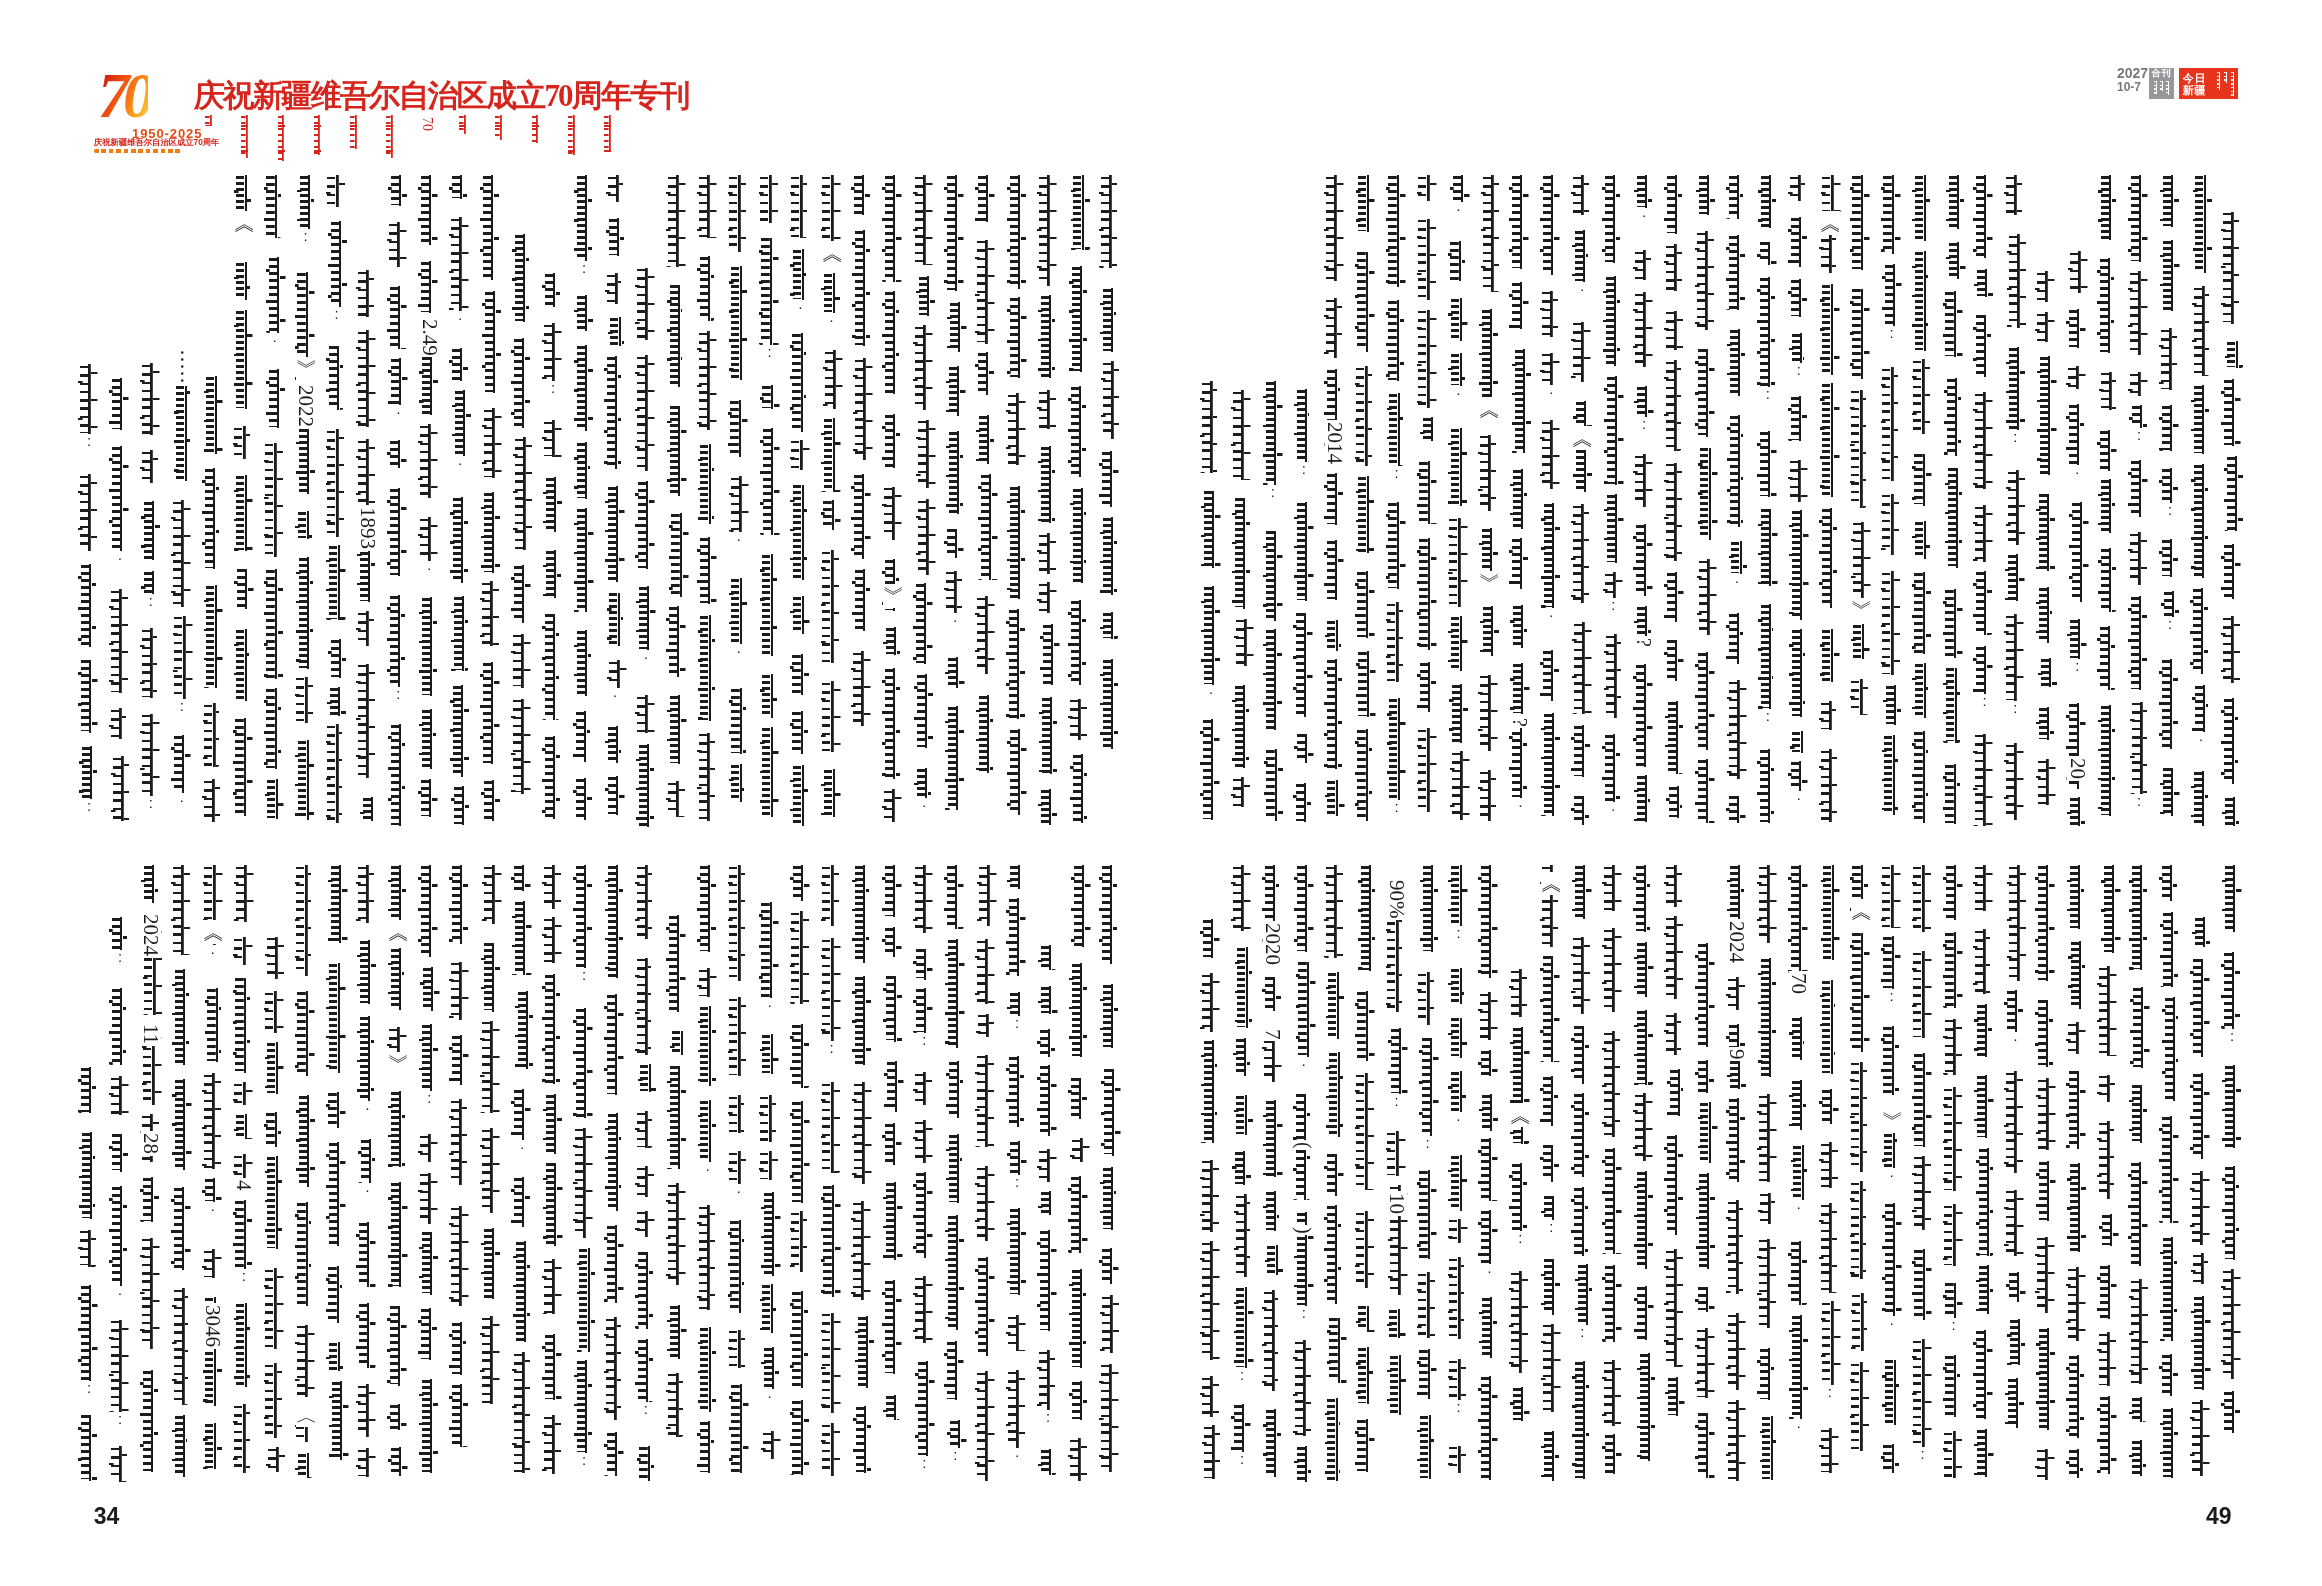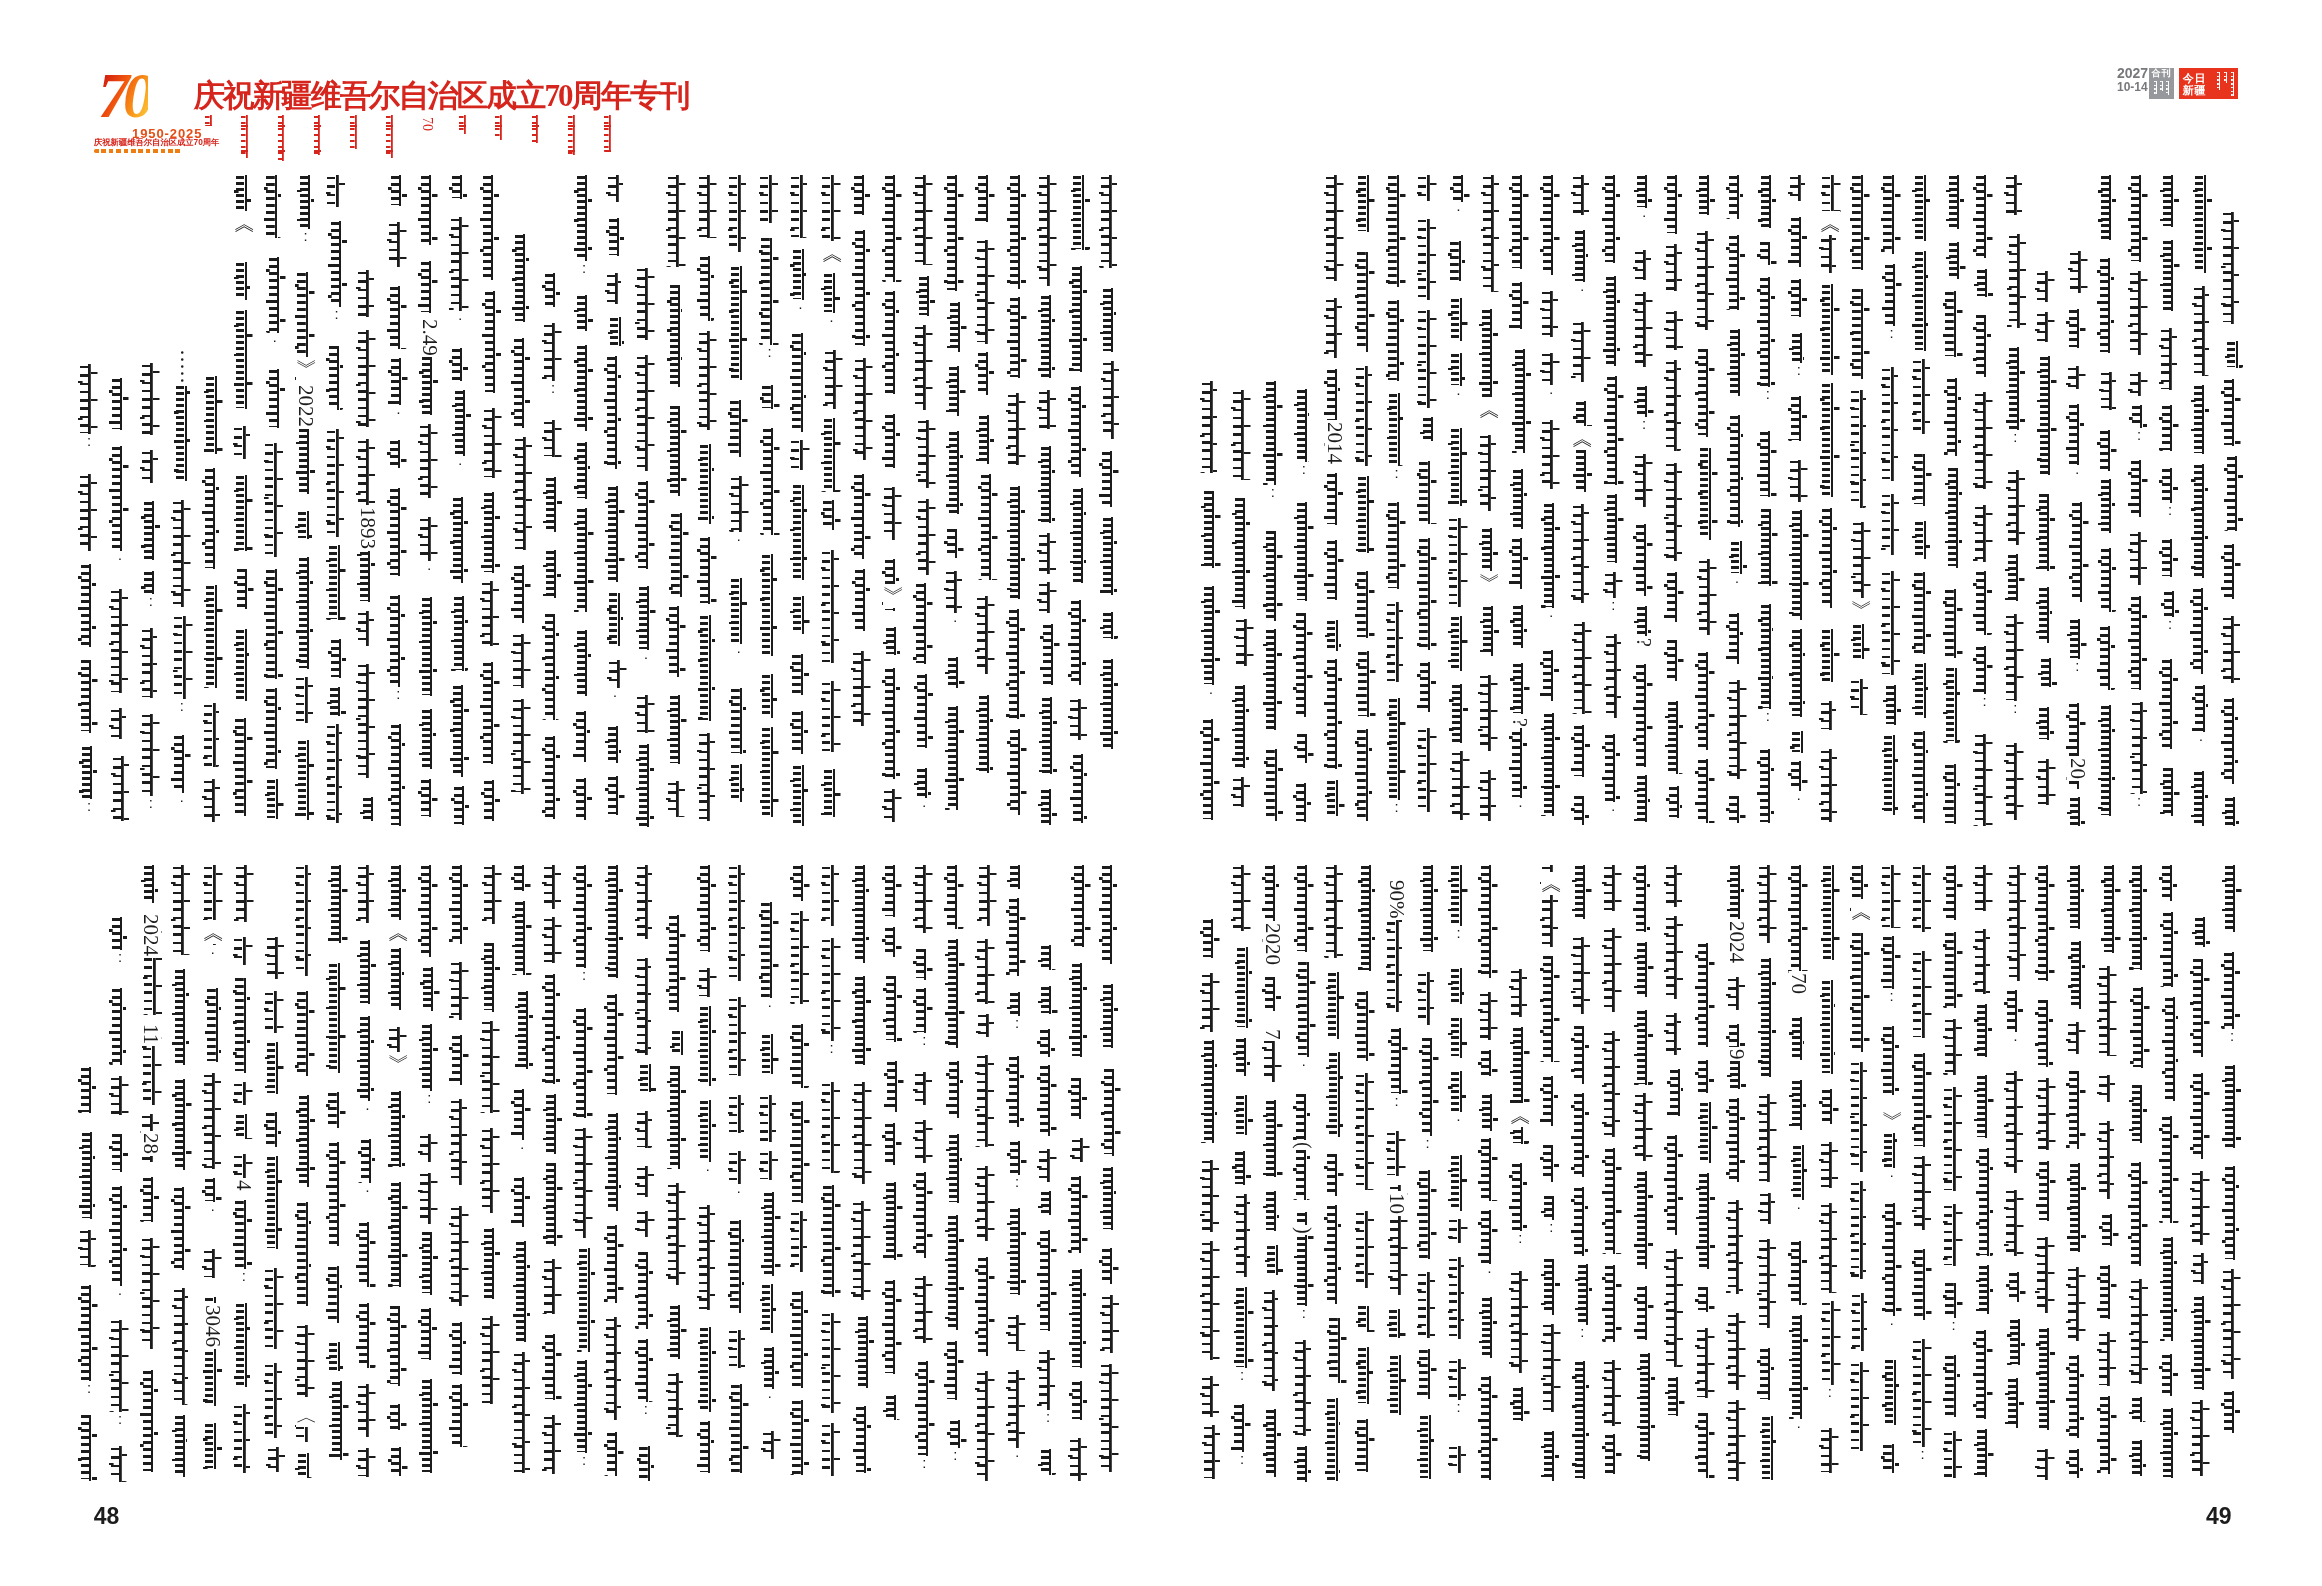--- a/index.html
+++ b/index.html
@@ -102,21 +102,21 @@
         <div class="rnum">70</div>
         <div class="rword" style="height: 18.5px;"></div>
         <div class="rword" style="height: 25px;"></div>
         <div class="rword" style="height: 28px;"></div>
         <div class="rword" style="height: 40px;"></div>
         <div class="rword" style="height: 37px;"></div>
       </div>
 
     <div class="issue-date">
       <div class="y">2027</div>
-      <div class="m">10-14</div>
+      <div class="m">10-7</div>
     </div>
     <div class="hekan-block">
       <div class="hk">合刊</div>
       <div class="sq">
         <div class="wstrip" style="height:13px"></div>
           <div class="wstrip" style="height:10px"></div>
           <div class="wstrip" style="height:14px"></div>
       </div>
     </div>
     <div class="brand-block">
@@ -1322,21 +1322,21 @@
           <div class="mword w2" style="height: 64px; width: 16.6px;"></div>
           <div style="height: 19.4px;"></div>
           <div class="mword w0" style="height: 37px; width: 20px;"></div>
           <div style="height: 11px;"></div>
           <div class="mword w1" style="height: 60px; width: 19.4px; margin-left: 0.9px;"></div>
           <div style="height: 11px;"></div>
           <div class="mword w1" style="height: 112px; width: 20px;"></div>
           <div style="height: 19.4px;"></div>
         </div>
       </div>
-    <div class="pagenum pn-left">48</div>
+    <div class="pagenum pn-left">34</div>
   </section>
 
   <section class="page page-right">
     <div class="band band-top">
         <div class="mcol">
           <div style="height: 215px;"></div>
           <div class="mword w1" style="height: 96px; width: 16.6px;"></div>
           <div style="height: 18.5px;"></div>
           <div class="mword w2" style="height: 81px; width: 22px;"></div>
           <div style="height: 18.5px;"></div>

